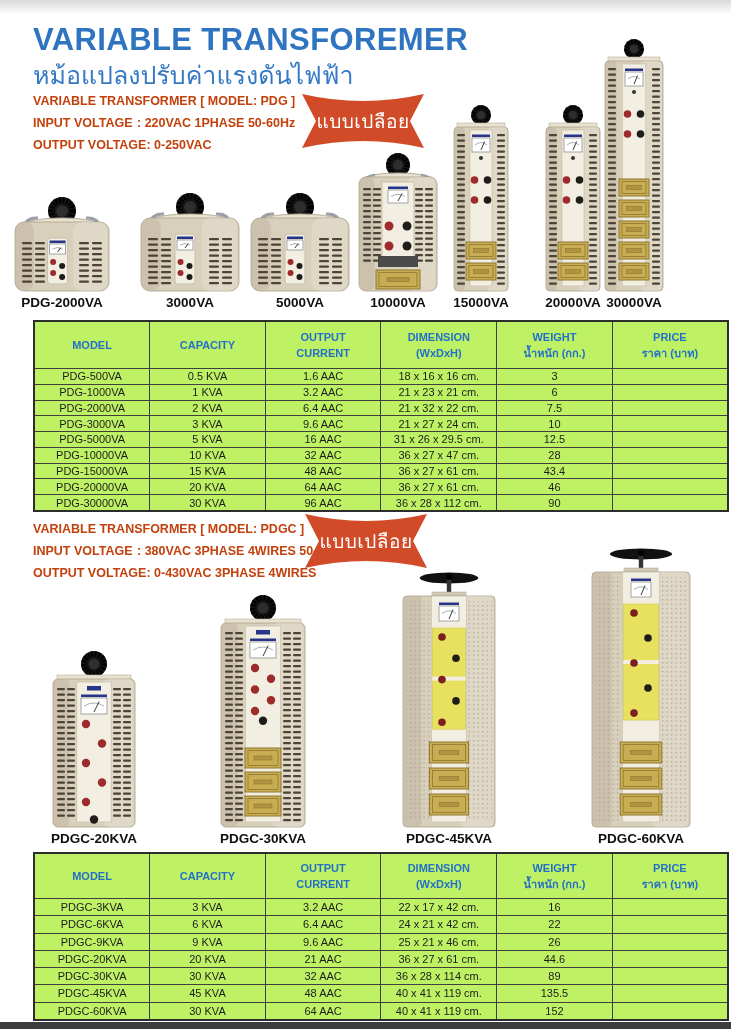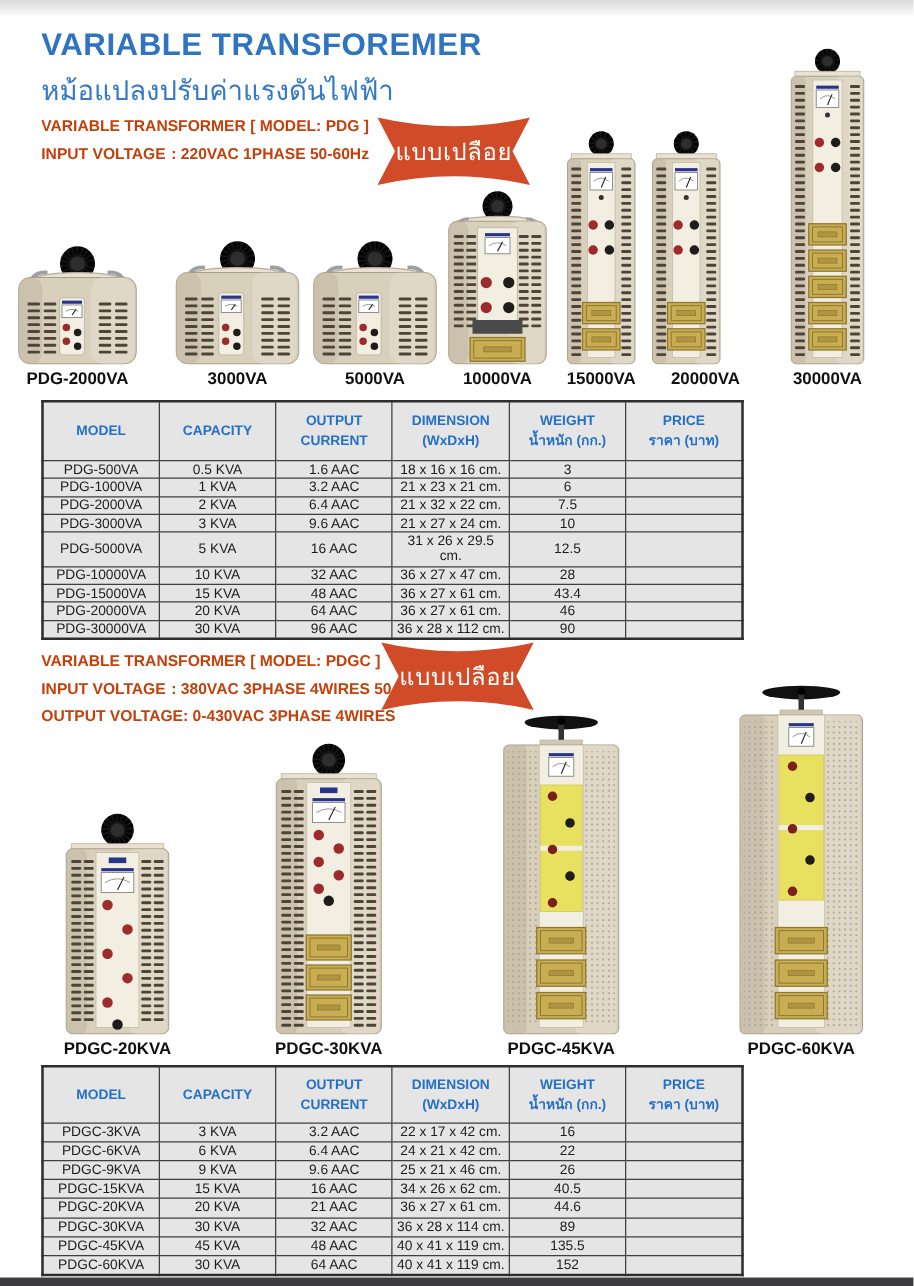--- a/index.html
+++ b/index.html
@@ -1,35 +1,35 @@
 <!DOCTYPE html>
 <html><head>
 <meta charset="utf-8">
 <style>
   html,body{margin:0;padding:0;background:#ffffff;}
   .page{position:relative;width:731px;height:1029px;background:#ffffff;overflow:hidden;
         font-family:"Liberation Sans","DejaVu Sans",sans-serif;}
   .top-fade{position:absolute;left:0;top:0;width:731px;height:14px;
         background:linear-gradient(#d9d9d9,#ffffff);}
-  .page-title{position:absolute;left:33px;top:22px;margin:0;font-size:25px;font-weight:bold;
+  .page-title{position:absolute;left:33px;top:22px;margin:0;font-size:31px;font-weight:bold;
         color:#2f74c0;letter-spacing:0.4px;}
-  .page-subtitle{position:absolute;left:33px;top:55px;font-size:22px;color:#3579c4;}
+  .page-subtitle{position:absolute;left:33px;top:55px;font-size:25px;color:#3579c4;}
   .spec-block{position:absolute;left:33px;color:#c2410c;font-size:12.5px;font-weight:bold;}
   .spec-line{height:22px;line-height:22px;white-space:nowrap;}
   .spec-label{display:inline-block;min-width:104px;}
   .badge{position:absolute;width:126px;height:58px;}
   .badge svg{position:absolute;left:0;top:0;}
   .badge-text{position:absolute;inset:0;display:flex;align-items:center;justify-content:center;
         color:#ffffff;font-weight:normal;font-size:19px;letter-spacing:0.5px;}
   .products{position:absolute;left:0;width:731px;}
   .product{position:absolute;bottom:0;text-align:center;}
   .product svg{display:block;margin:0 auto;}
   .product-label{font-size:13.5px;font-weight:bold;color:#101010;margin-top:3px;white-space:nowrap;}
-  .spec-table{position:absolute;left:33px;width:562px;border-collapse:collapse;table-layout:fixed;
-        border:2px solid #2d2d2d;background:#e5e5e5;}
+  .spec-table{position:absolute;left:33px;width:696px;border-collapse:collapse;table-layout:fixed;
+        border:2px solid #2d2d2d;background:#bef264;}
   .spec-table th,.spec-table td{border:1px solid #3f3f3f;text-align:center;vertical-align:middle;
         padding:0 2px;overflow:hidden;}
   .spec-table th{font-size:11px;font-weight:bold;color:#2470c8;line-height:16px;}
   .spec-table td{font-size:11px;color:#1c1c1c;}
   #table-0{top:320px;height:192px;} #table-0 th{height:46px;}
   #table-1{top:852px;height:169px;} #table-1 th{height:44px;}
   .footer-bar{position:absolute;left:0;top:1022px;width:731px;height:7px;background:#3c3c3e;}
 </style>
 </head>
 <body>
@@ -37,20 +37,23 @@
 <div class="page">
   <div class="top-fade"></div>
 
   <h1 class="page-title">VARIABLE TRANSFOREMER</h1>
   <div class="page-subtitle">หม้อแปลงปรับค่าแรงดันไฟฟ้า</div>
 
   <div class="spec-block" style="top:90px;">
     <div class="spec-line">VARIABLE TRANSFORMER [ MODEL: PDG ]</div>
     <div class="spec-line">
       <span class="spec-label">INPUT VOLTAGE</span><span>: 220VAC 1PHASE 50-60Hz</span>
+    </div>
+    <div class="spec-line">
+      <span class="spec-label">OUTPUT VOLTAGE</span><span>: 0-250VAC</span>
     </div>
   </div>
 
   <div class="badge" style="left:300px;top:92px;">
     <svg width="126" height="58" viewBox="0 0 126 58">
       <path d="M2,2 Q63,16 124,2 L110,29 L124,56 Q63,42 2,56 L16,29 Z" fill="#d14b28"></path>
     </svg>
     <span class="badge-text">แบบเปลือย</span>
   </div>
 
@@ -388,21 +391,21 @@
           <circle cx="35.5" cy="96" r="3.8" fill="#1f1d1a"></circle>
           <rect x="14" y="138" width="30" height="17" fill="#c9ad52" stroke="#8d7832"></rect>
           <rect x="17" y="140.5" width="24" height="12" fill="none" stroke="#8d7832" stroke-width="0.8"></rect>
           <rect x="21.5" y="144.5" width="15" height="4" fill="#b09440" stroke="#8d7832" stroke-width="0.6"></rect>
           <rect x="14" y="159" width="30" height="17" fill="#c9ad52" stroke="#8d7832"></rect>
           <rect x="17" y="161.5" width="24" height="12" fill="none" stroke="#8d7832" stroke-width="0.8"></rect>
           <rect x="21.5" y="165.5" width="15" height="4" fill="#b09440" stroke="#8d7832" stroke-width="0.6"></rect>
         </svg>
         <div class="product-label">15000VA</div>
       </div>
-      <div class="product" style="left: 506px; width: 86px; text-align: right;">
+      <div class="product" style="left: 530px; width: 86px;">
         <svg width="58" height="188" viewBox="0 0 58 188">
           <circle cx="29" cy="11" r="10" fill="#131313"></circle>
           <circle cx="29" cy="11" r="7.800000000000001" fill="none" stroke="#000" stroke-width="4" stroke-dasharray="2 1.7"></circle>
           <circle cx="29" cy="11" r="4.2" fill="#2e2e2e"></circle>
           <rect x="5" y="19" width="48" height="5" fill="#e9e2d2" stroke="#b8ad97" stroke-width="0.6"></rect>
           <rect x="2" y="23" width="54" height="164" rx="4" fill="#d9d0bc" stroke="#a99e88" stroke-width="0.8"></rect>
           <rect x="35.48" y="23" width="19.439999999999998" height="164" rx="4" fill="#e6dfcf" opacity="0.55"></rect>
           <rect x="2" y="23" width="10.8" height="164" rx="4" fill="#bdb29b" opacity="0.5"></rect>
           <rect x="5" y="30" width="8" height="2.3" rx="1" fill="#4d4337"></rect>
           <rect x="5" y="35.5" width="8" height="2.3" rx="1" fill="#4d4337"></rect>
@@ -472,21 +475,21 @@
           <circle cx="35.5" cy="96" r="3.8" fill="#1f1d1a"></circle>
           <rect x="14" y="138" width="30" height="17" fill="#c9ad52" stroke="#8d7832"></rect>
           <rect x="17" y="140.5" width="24" height="12" fill="none" stroke="#8d7832" stroke-width="0.8"></rect>
           <rect x="21.5" y="144.5" width="15" height="4" fill="#b09440" stroke="#8d7832" stroke-width="0.6"></rect>
           <rect x="14" y="159" width="30" height="17" fill="#c9ad52" stroke="#8d7832"></rect>
           <rect x="17" y="161.5" width="24" height="12" fill="none" stroke="#8d7832" stroke-width="0.8"></rect>
           <rect x="21.5" y="165.5" width="15" height="4" fill="#b09440" stroke="#8d7832" stroke-width="0.6"></rect>
         </svg>
         <div class="product-label">20000VA</div>
       </div>
-      <div class="product" style="left: 617px; width: 90px;">
+      <div class="product" style="left: 589px; width: 90px;">
         <svg width="62" height="254" viewBox="0 0 62 254">
           <circle cx="31" cy="11" r="10" fill="#131313"></circle>
           <circle cx="31" cy="11" r="7.800000000000001" fill="none" stroke="#000" stroke-width="4" stroke-dasharray="2 1.7"></circle>
           <circle cx="31" cy="11" r="4.2" fill="#2e2e2e"></circle>
           <rect x="5" y="19" width="52" height="5" fill="#e9e2d2" stroke="#b8ad97" stroke-width="0.6"></rect>
           <rect x="2" y="23" width="58" height="230" rx="4" fill="#d9d0bc" stroke="#a99e88" stroke-width="0.8"></rect>
           <rect x="37.96" y="23" width="20.88" height="230" rx="4" fill="#e6dfcf" opacity="0.55"></rect>
           <rect x="2" y="23" width="11.600000000000001" height="230" rx="4" fill="#bdb29b" opacity="0.5"></rect>
           <rect x="5" y="30" width="8" height="2.3" rx="1" fill="#4d4337"></rect>
           <rect x="5" y="35.5" width="8" height="2.3" rx="1" fill="#4d4337"></rect>
@@ -1143,28 +1146,20 @@
           </tr>
           <tr>
             <td>PDGC-9KVA</td>
             <td>9 KVA</td>
             <td>9.6 AAC</td>
             <td>25 x 21 x 46 cm.</td>
             <td>26</td>
             <td></td>
           </tr>
           <tr>
-            <td>PDGC-15KVA</td>
-            <td>15 KVA</td>
-            <td>16 AAC</td>
-            <td>34 x 26 x 62 cm.</td>
-            <td>40.5</td>
-            <td></td>
-          </tr>
-          <tr>
             <td>PDGC-20KVA</td>
             <td>20 KVA</td>
             <td>21 AAC</td>
             <td>36 x 27 x 61 cm.</td>
             <td>44.6</td>
             <td></td>
           </tr>
           <tr>
             <td>PDGC-30KVA</td>
             <td>30 KVA</td>

